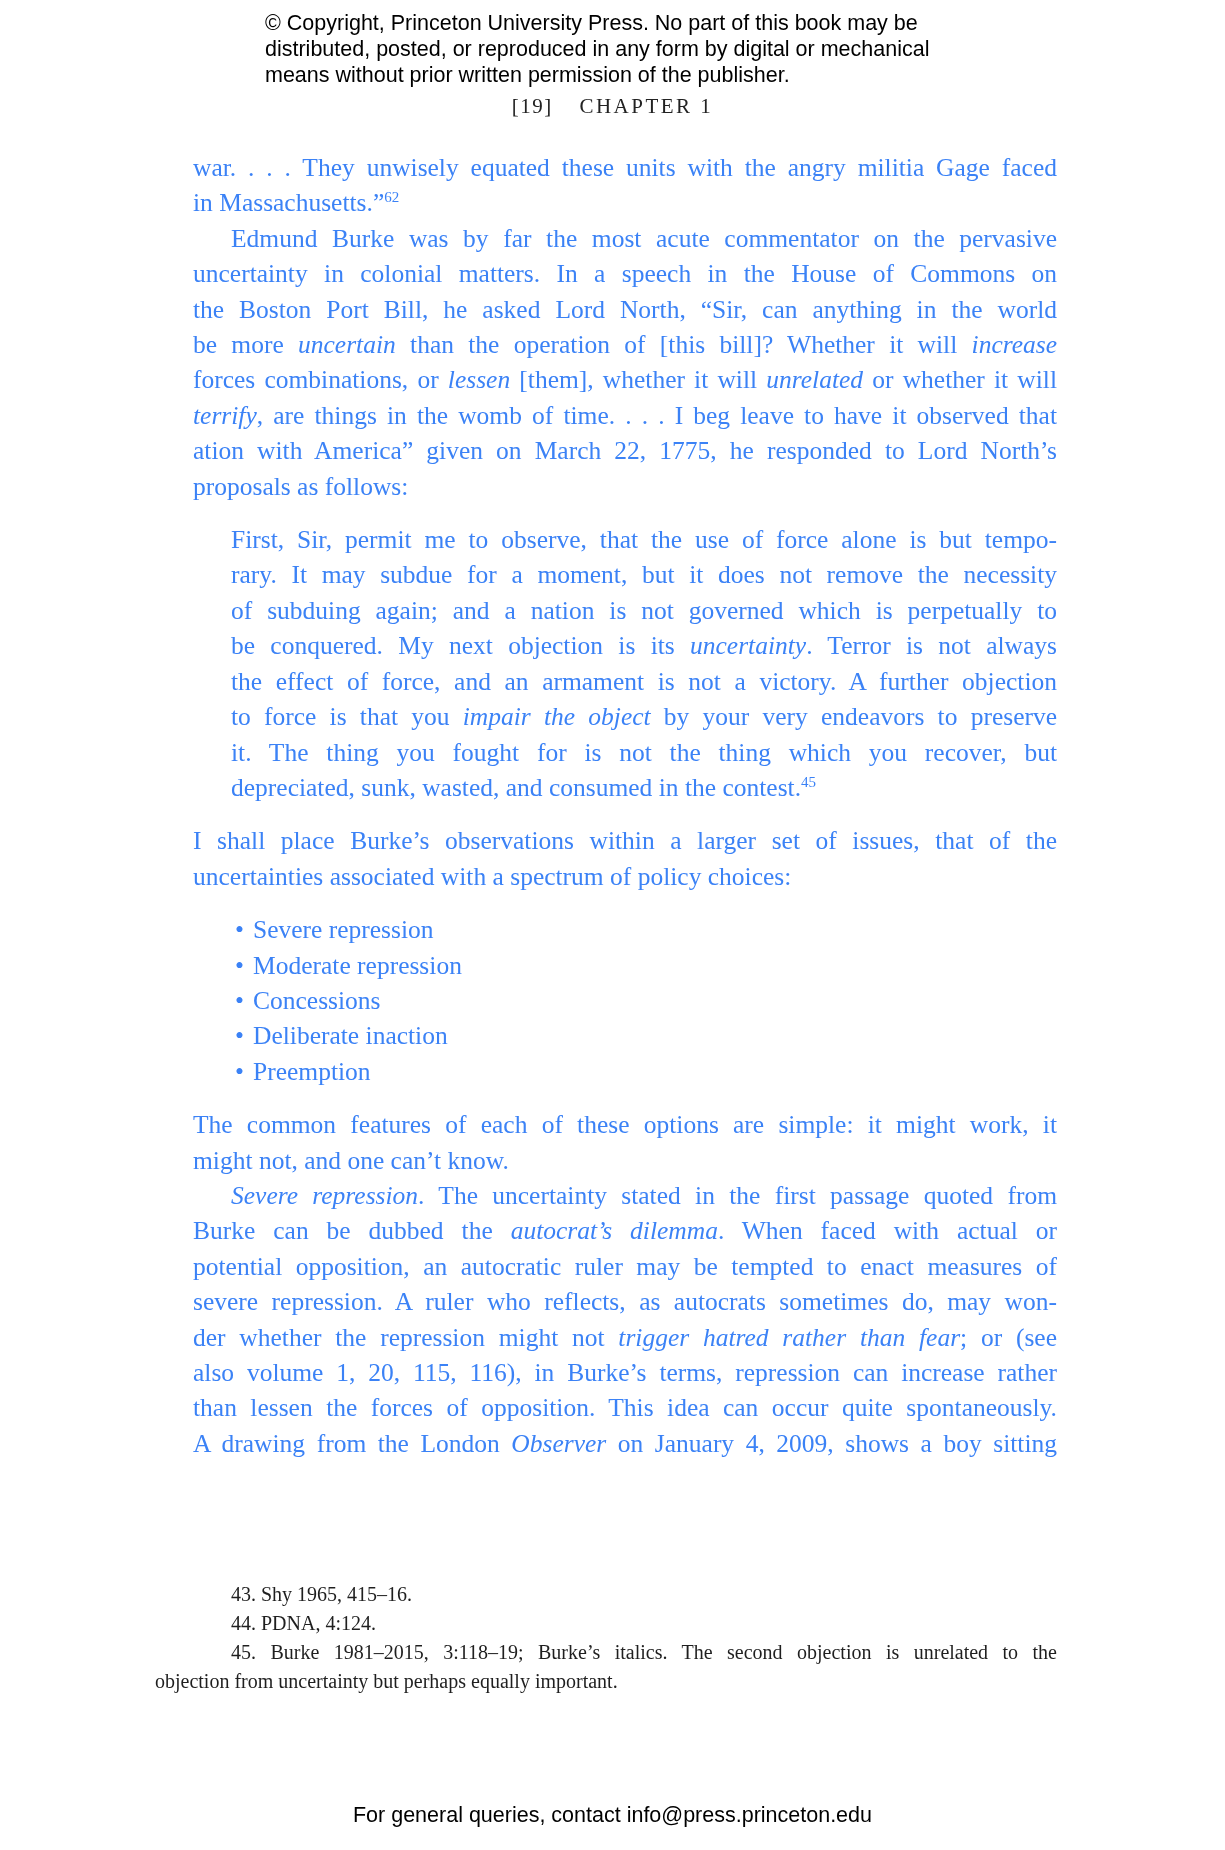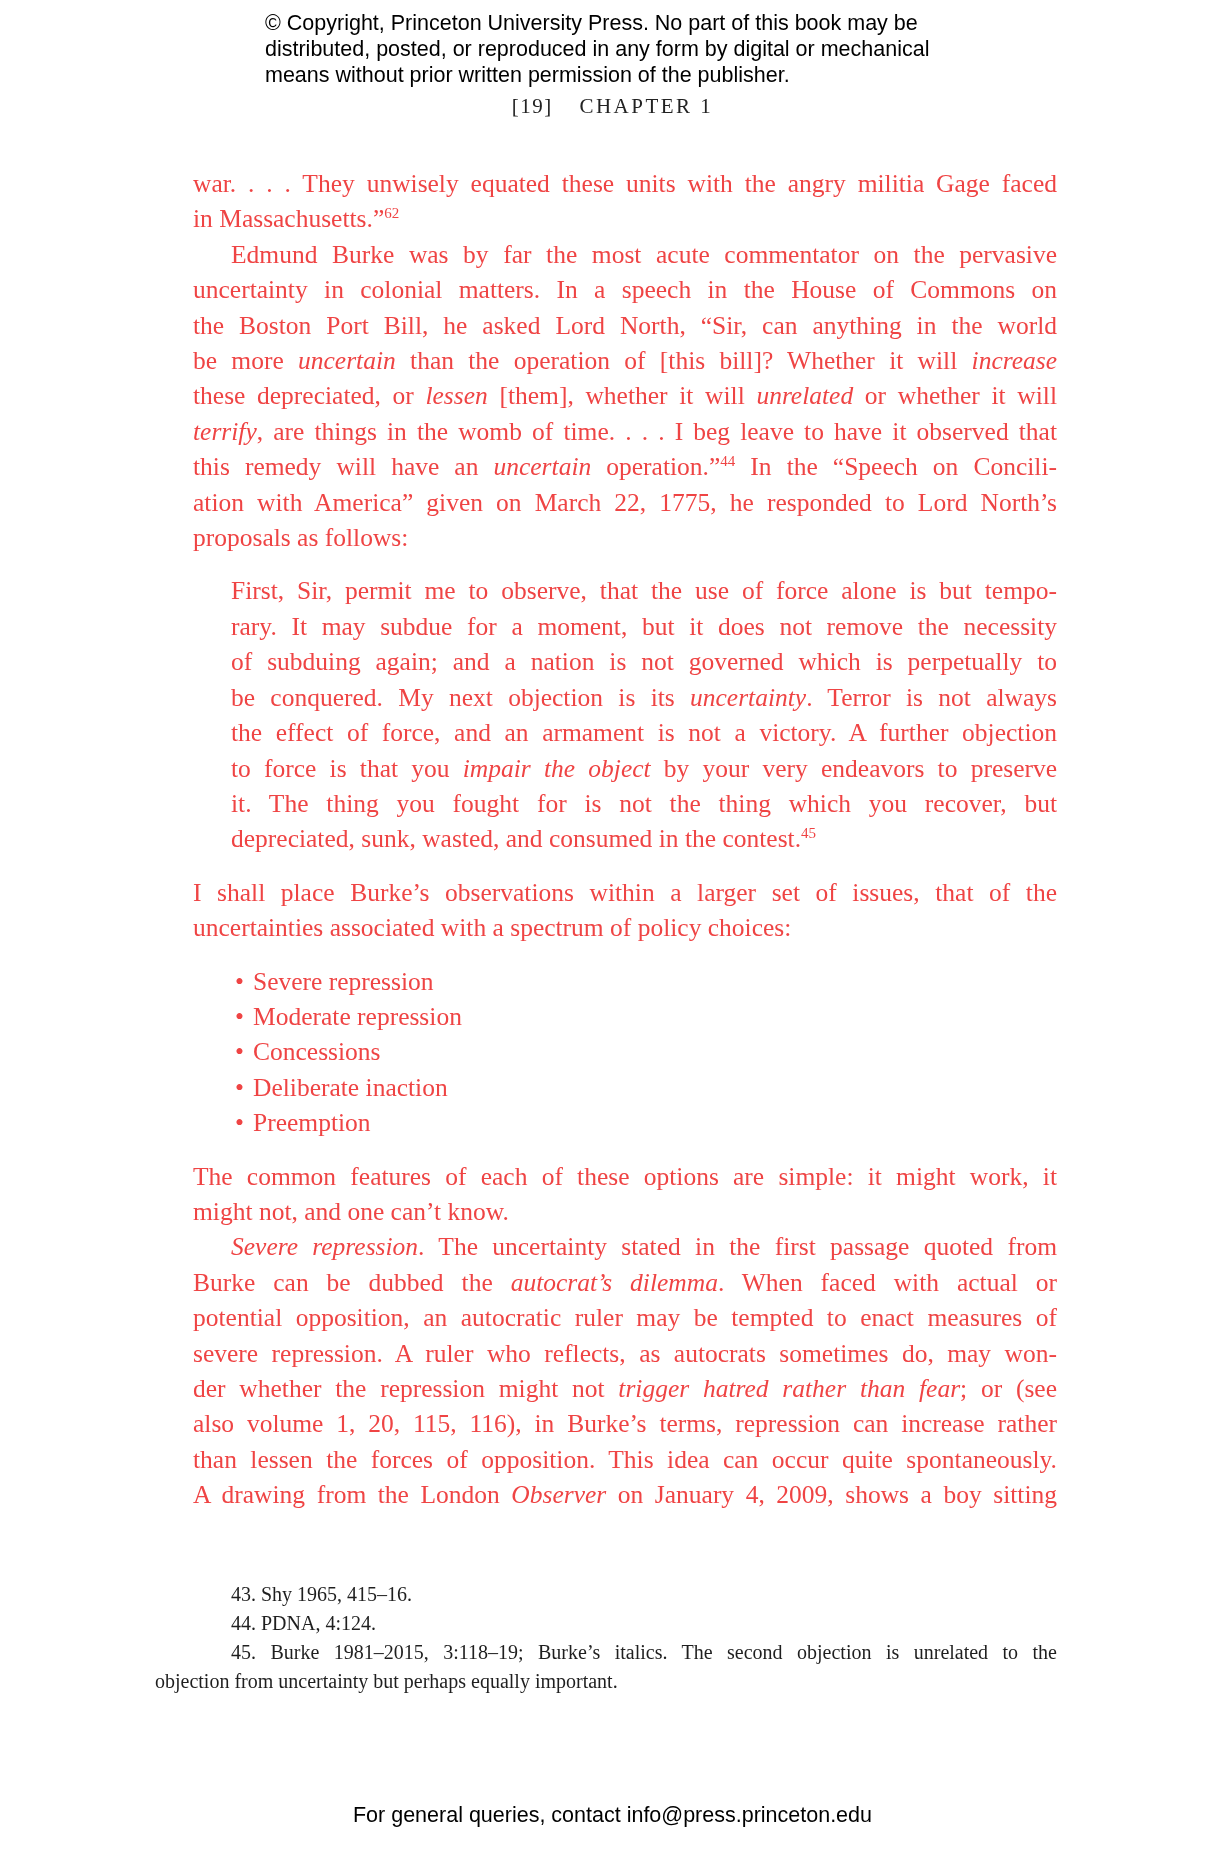--- a/index.html
+++ b/index.html
@@ -9,22 +9,22 @@
     font-family: "Liberation Sans", sans-serif; font-size: 21.5px; line-height: 26px; color: #000;
   }
   .copyright div { white-space: nowrap; }
   .running-head {
     position: absolute; left: 0; width: 1225px; top: 94px; text-align: center;
     font-family: "Liberation Serif", serif; font-size: 21px; letter-spacing: 1.5px; color: #222;
   }
   .running-head .page-num { margin-right: 20px; }
   .running-head .chap { font-variant: small-caps; letter-spacing: 2.5px; }
   .body-text {
-    position: absolute; left: 193px; top: 166px; width: 864px;
-    font-family: "Liberation Serif", serif; font-size: 25.5px; line-height: 35.4px; color: #ef4444;
+    position: absolute; left: 193px; top: 150px; width: 864px;
+    font-family: "Liberation Serif", serif; font-size: 25.5px; line-height: 35.4px; color: #3b82f6;
   }
   .body-text p { margin: 0; text-align: justify; }
   .line { display: block; text-align: justify; text-align-last: justify; white-space: nowrap; }
   .line.last { text-align-last: left; }
   .line > span { }
   sup { font-size: 15px; vertical-align: 9px; line-height: 0; }
   .quote { margin: 18px 0 18px 38px !important; width: 826px; }
   .list { margin: 18px 0 18px 0; padding: 0; list-style: none; }
   .list li { position: relative; padding-left: 60px; }
   .list li .bullet { position: absolute; left: 42px; top: 0; }
@@ -58,23 +58,22 @@
   <p>
     <span class="line">war. . . . They unwisely equated these units with the angry militia Gage faced</span>
     <span class="line last"><span>in Massachusetts.”</span><sup>62</sup></span>
   </p>
 
   <p>
     <span class="line" style="padding-left:38px;">Edmund Burke was by far the most acute commentator on the pervasive</span>
     <span class="line">uncertainty in colonial matters. In a speech in the House of Commons on</span>
     <span class="line">the Boston Port Bill, he asked Lord North, “Sir, can anything in the world</span>
     <span class="line"><span>be more </span><i>uncertain</i><span> than the operation of [this bill]? Whether it will </span><i>increase</i></span>
-    <span class="line"><span>these depreciated, or </span><i>lessen</i><span> [them], whether it will </span><i>unrelated</i><span> or whether it will</span></span>
+    <span class="line"><span>forces combinations, or </span><i>lessen</i><span> [them], whether it will </span><i>unrelated</i><span> or whether it will</span></span>
     <span class="line"><i>terrify</i><span>, are things in the womb of time. . . . I beg leave to have it observed that</span></span>
-    <span class="line"><span>this remedy will have an </span><i>uncertain</i><span> operation.”</span><sup>44</sup><span> In the “Speech on Concili-</span></span>
     <span class="line">ation with America” given on March 22, 1775, he responded to Lord North’s</span>
     <span class="line last">proposals as follows:</span>
   </p>
 
   <p class="quote">
     <span class="line">First, Sir, permit me to observe, that the use of force alone is but tempo-</span>
     <span class="line">rary. It may subdue for a moment, but it does not remove the necessity</span>
     <span class="line">of subduing again; and a nation is not governed which is perpetually to</span>
     <span class="line"><span>be conquered. My next objection is its </span><i>uncertainty</i><span>. Terror is not always</span></span>
     <span class="line">the effect of force, and an armament is not a victory. A further objection</span>

